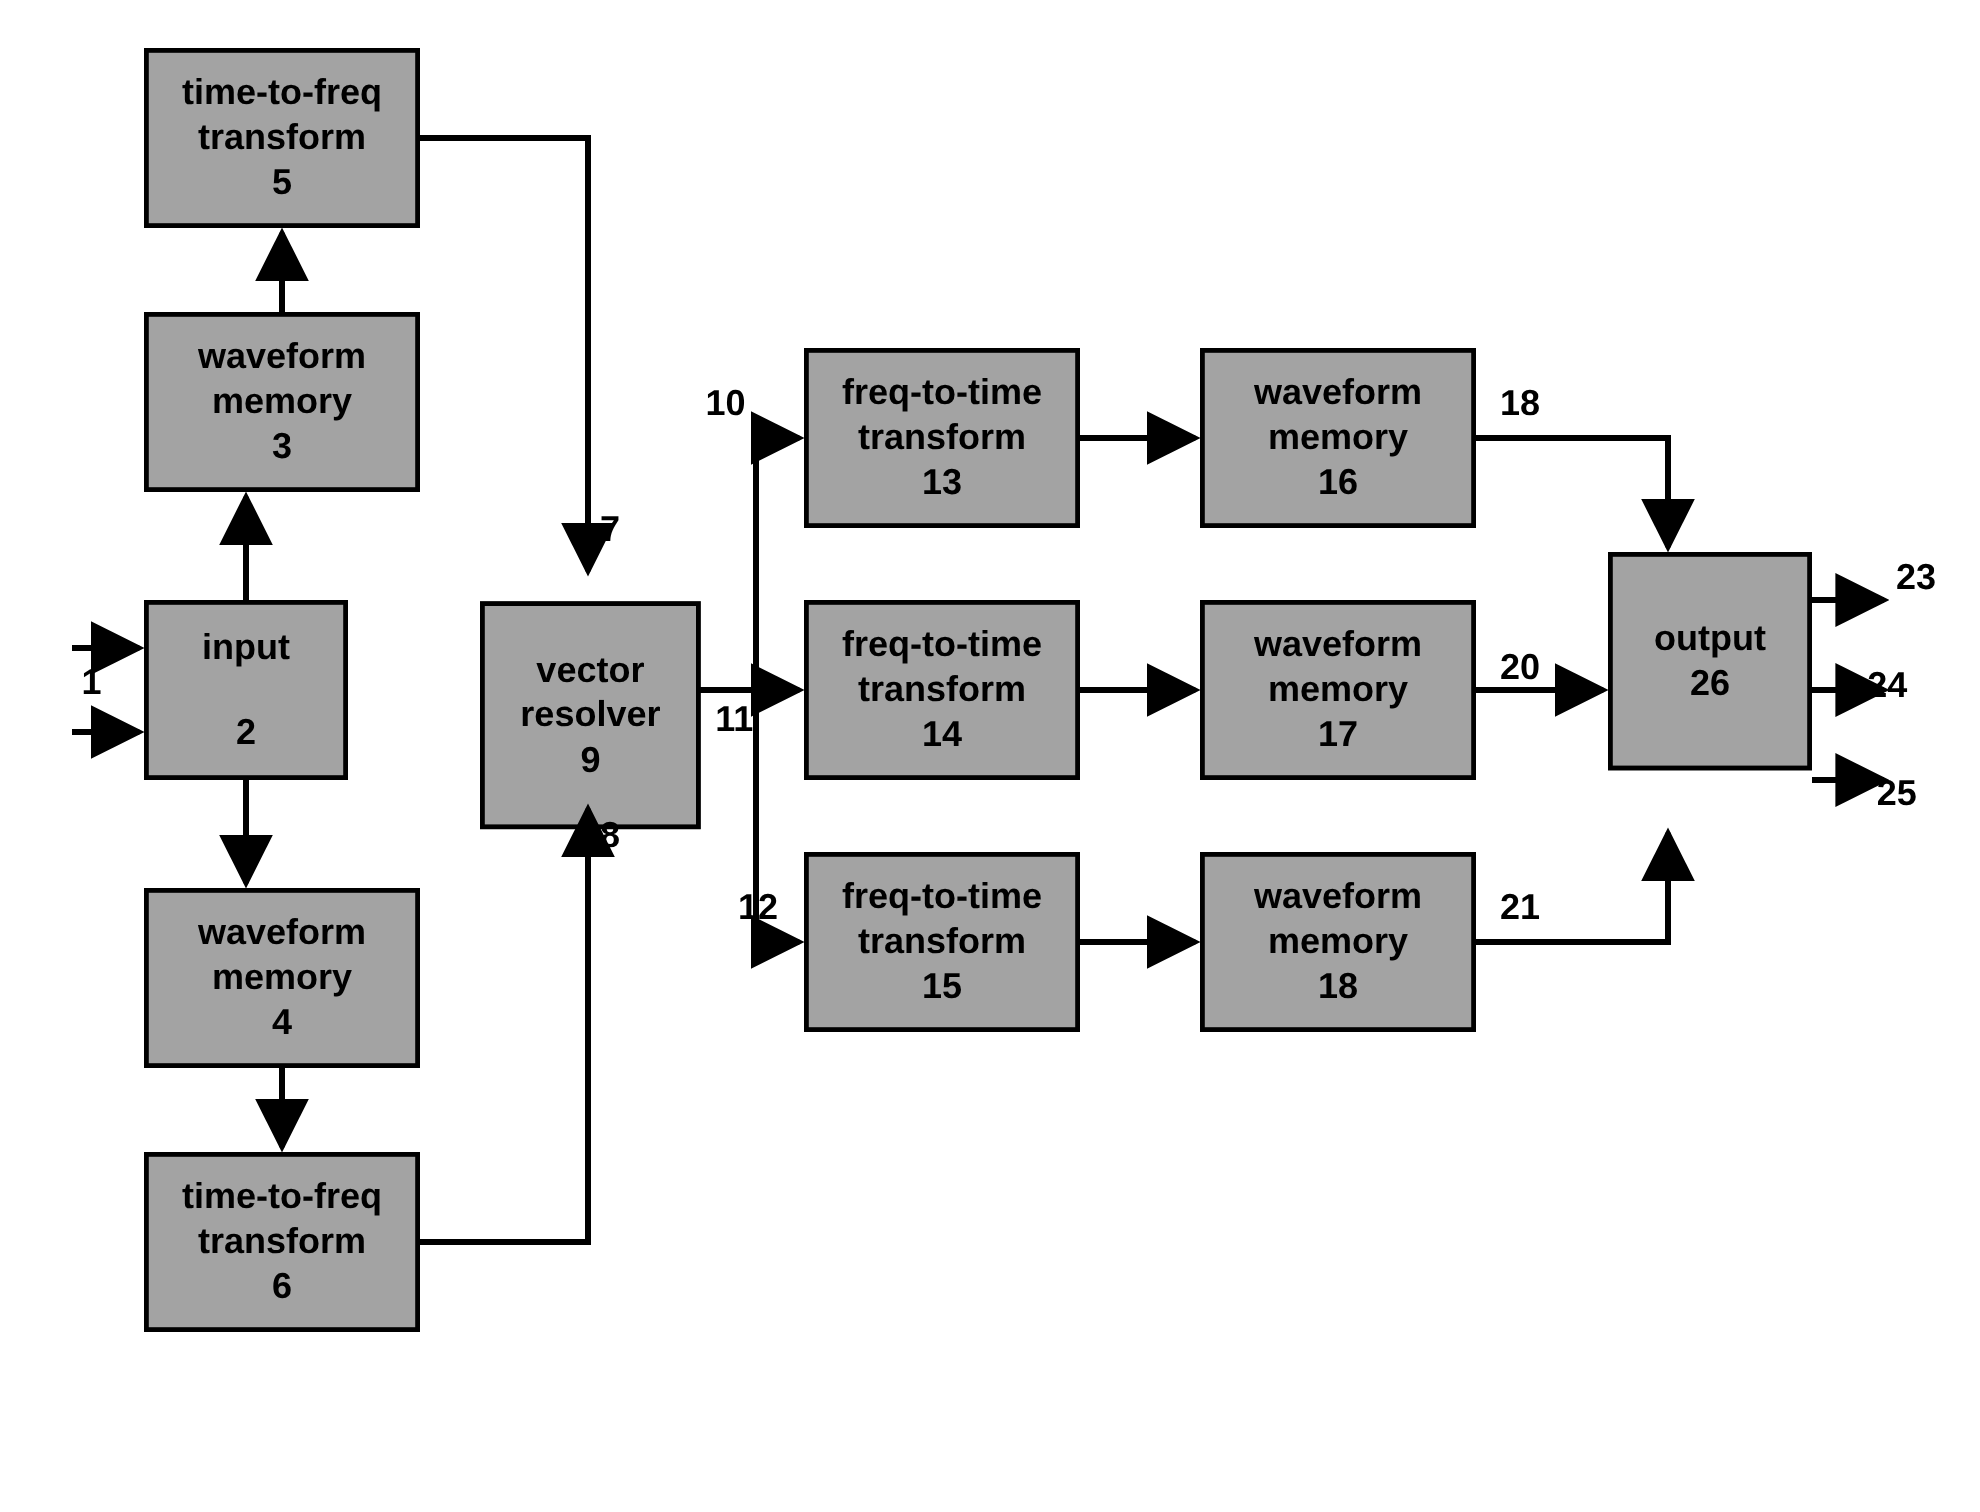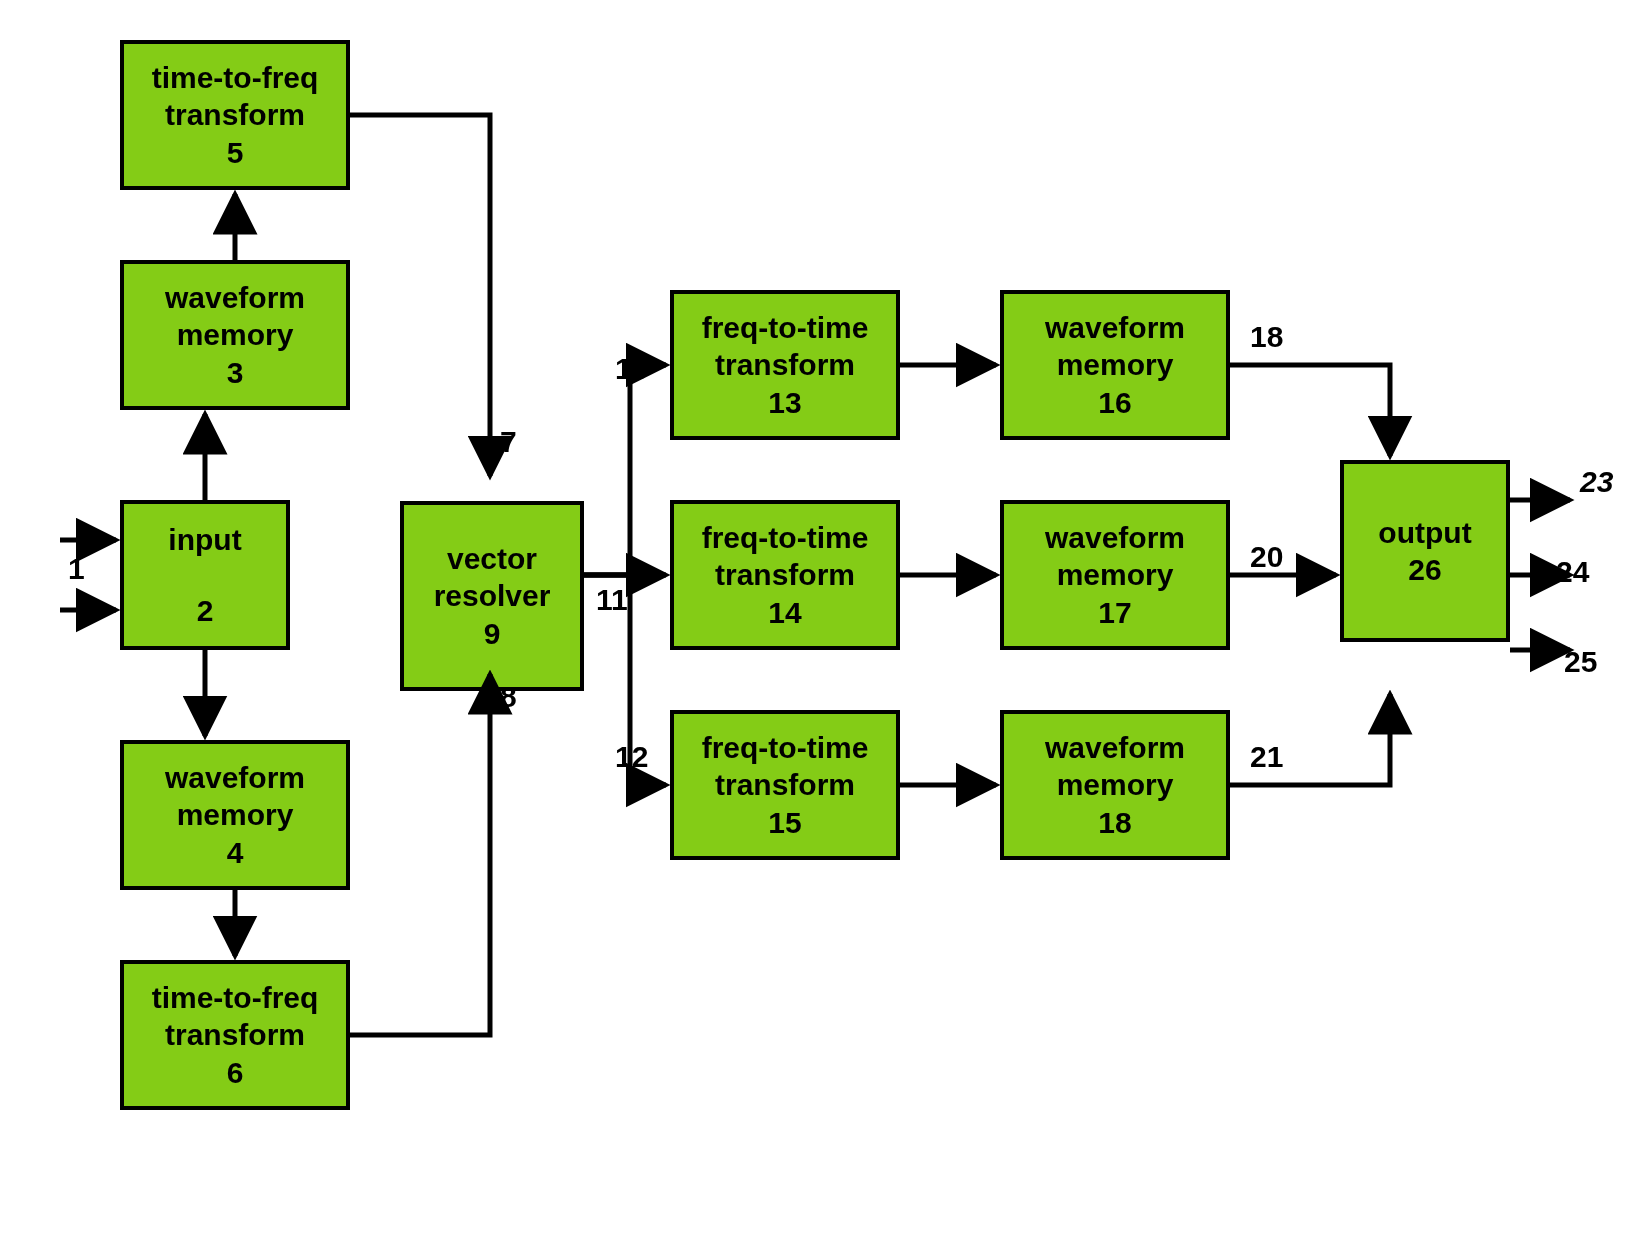--- a/index.html
+++ b/index.html
@@ -9,21 +9,21 @@
   }
   body {
     width: 1650px;
     height: 1260px;
     position: relative;
     font-family: Arial, Helvetica, sans-serif;
   }
   .box {
     position: absolute;
     border: 4px solid #000;
-    background: #84cc16;
+    background: #a3a3a3;
     text-align: center;
     font-weight: bold;
     font-size: 30px;
     line-height: 1.25;
     display: flex;
     flex-direction: column;
     justify-content: center;
     align-items: center;
     box-sizing: border-box;
     padding: 6px;
@@ -119,27 +119,27 @@
 </div>
 
 <div class="box" style="left:1340px; top:460px; width:170px; height:182px;">
   <span>output</span>
   <span>26</span>
 </div>
 
 <div class="lbl" style="left:68px;  top:552px;">1</div>
 <div class="lbl" style="left:500px; top:425px;">7</div>
 <div class="lbl" style="left:500px; top:680px;">8</div>
-<div class="lbl" style="left:615px; top:320px;margin-top:32px;">10</div>
+<div class="lbl" style="left:588px; top:320px;">10</div>
 <div class="lbl" style="left:596px; top:540px;margin-top:43px;">11</div>
 <div class="lbl" style="left:615px; top:740px;">12</div>
 <div class="lbl" style="left:1250px; top:320px;">18</div>
 <div class="lbl" style="left:1250px; top:540px;">20</div>
 <div class="lbl" style="left:1250px; top:740px;">21</div>
-<div class="lbl" style="left:1580px; top:465px;font-style:italic;">23</div>
+<div class="lbl" style="left:1580px; top:465px;">23</div>
 <div class="lbl" style="left:1556px; top:555px;">24</div>
 <div class="lbl" style="left:1564px; top:645px;">25</div>
 
 <svg class="wires" viewBox="0 0 1650 1260">
   <defs>
     <marker id="ah" viewBox="0 0 10 10" refX="9" refY="5" markerWidth="9" markerHeight="9" orient="auto-start-reverse">
       <path d="M 0 0 L 10 5 L 0 10 z" fill="#000"></path>
     </marker>
   </defs>
   <g stroke="#000" stroke-width="5" fill="none">

